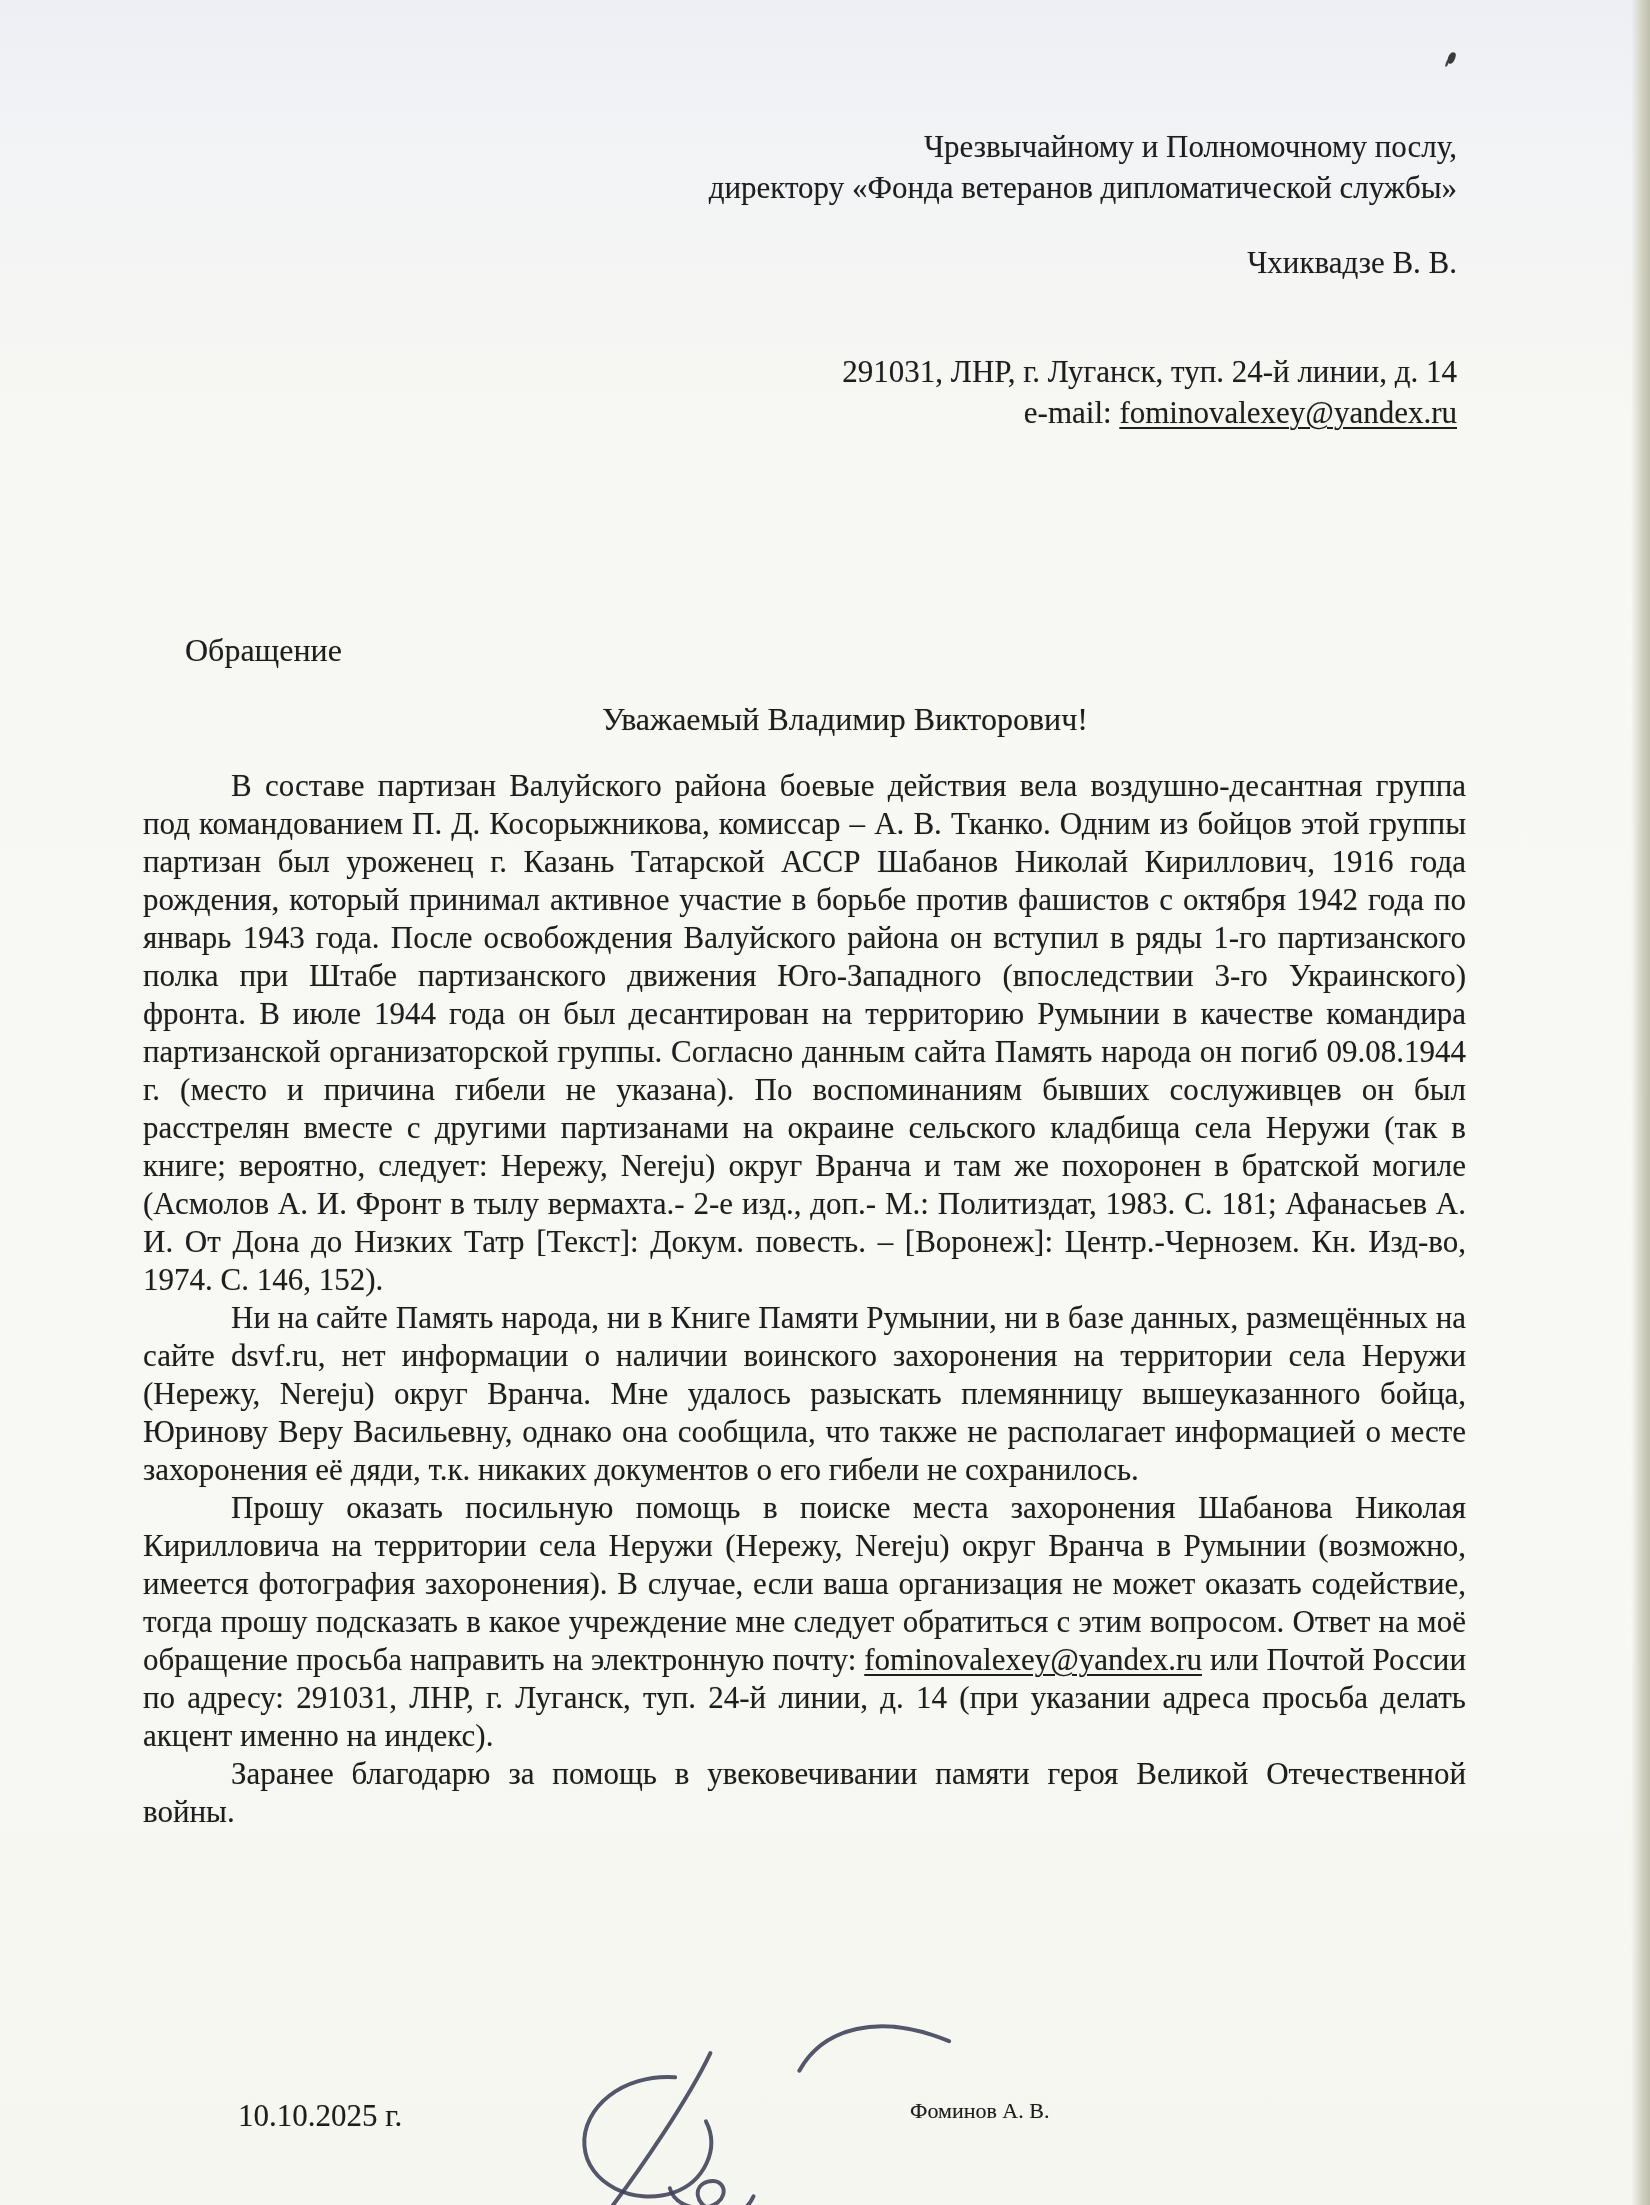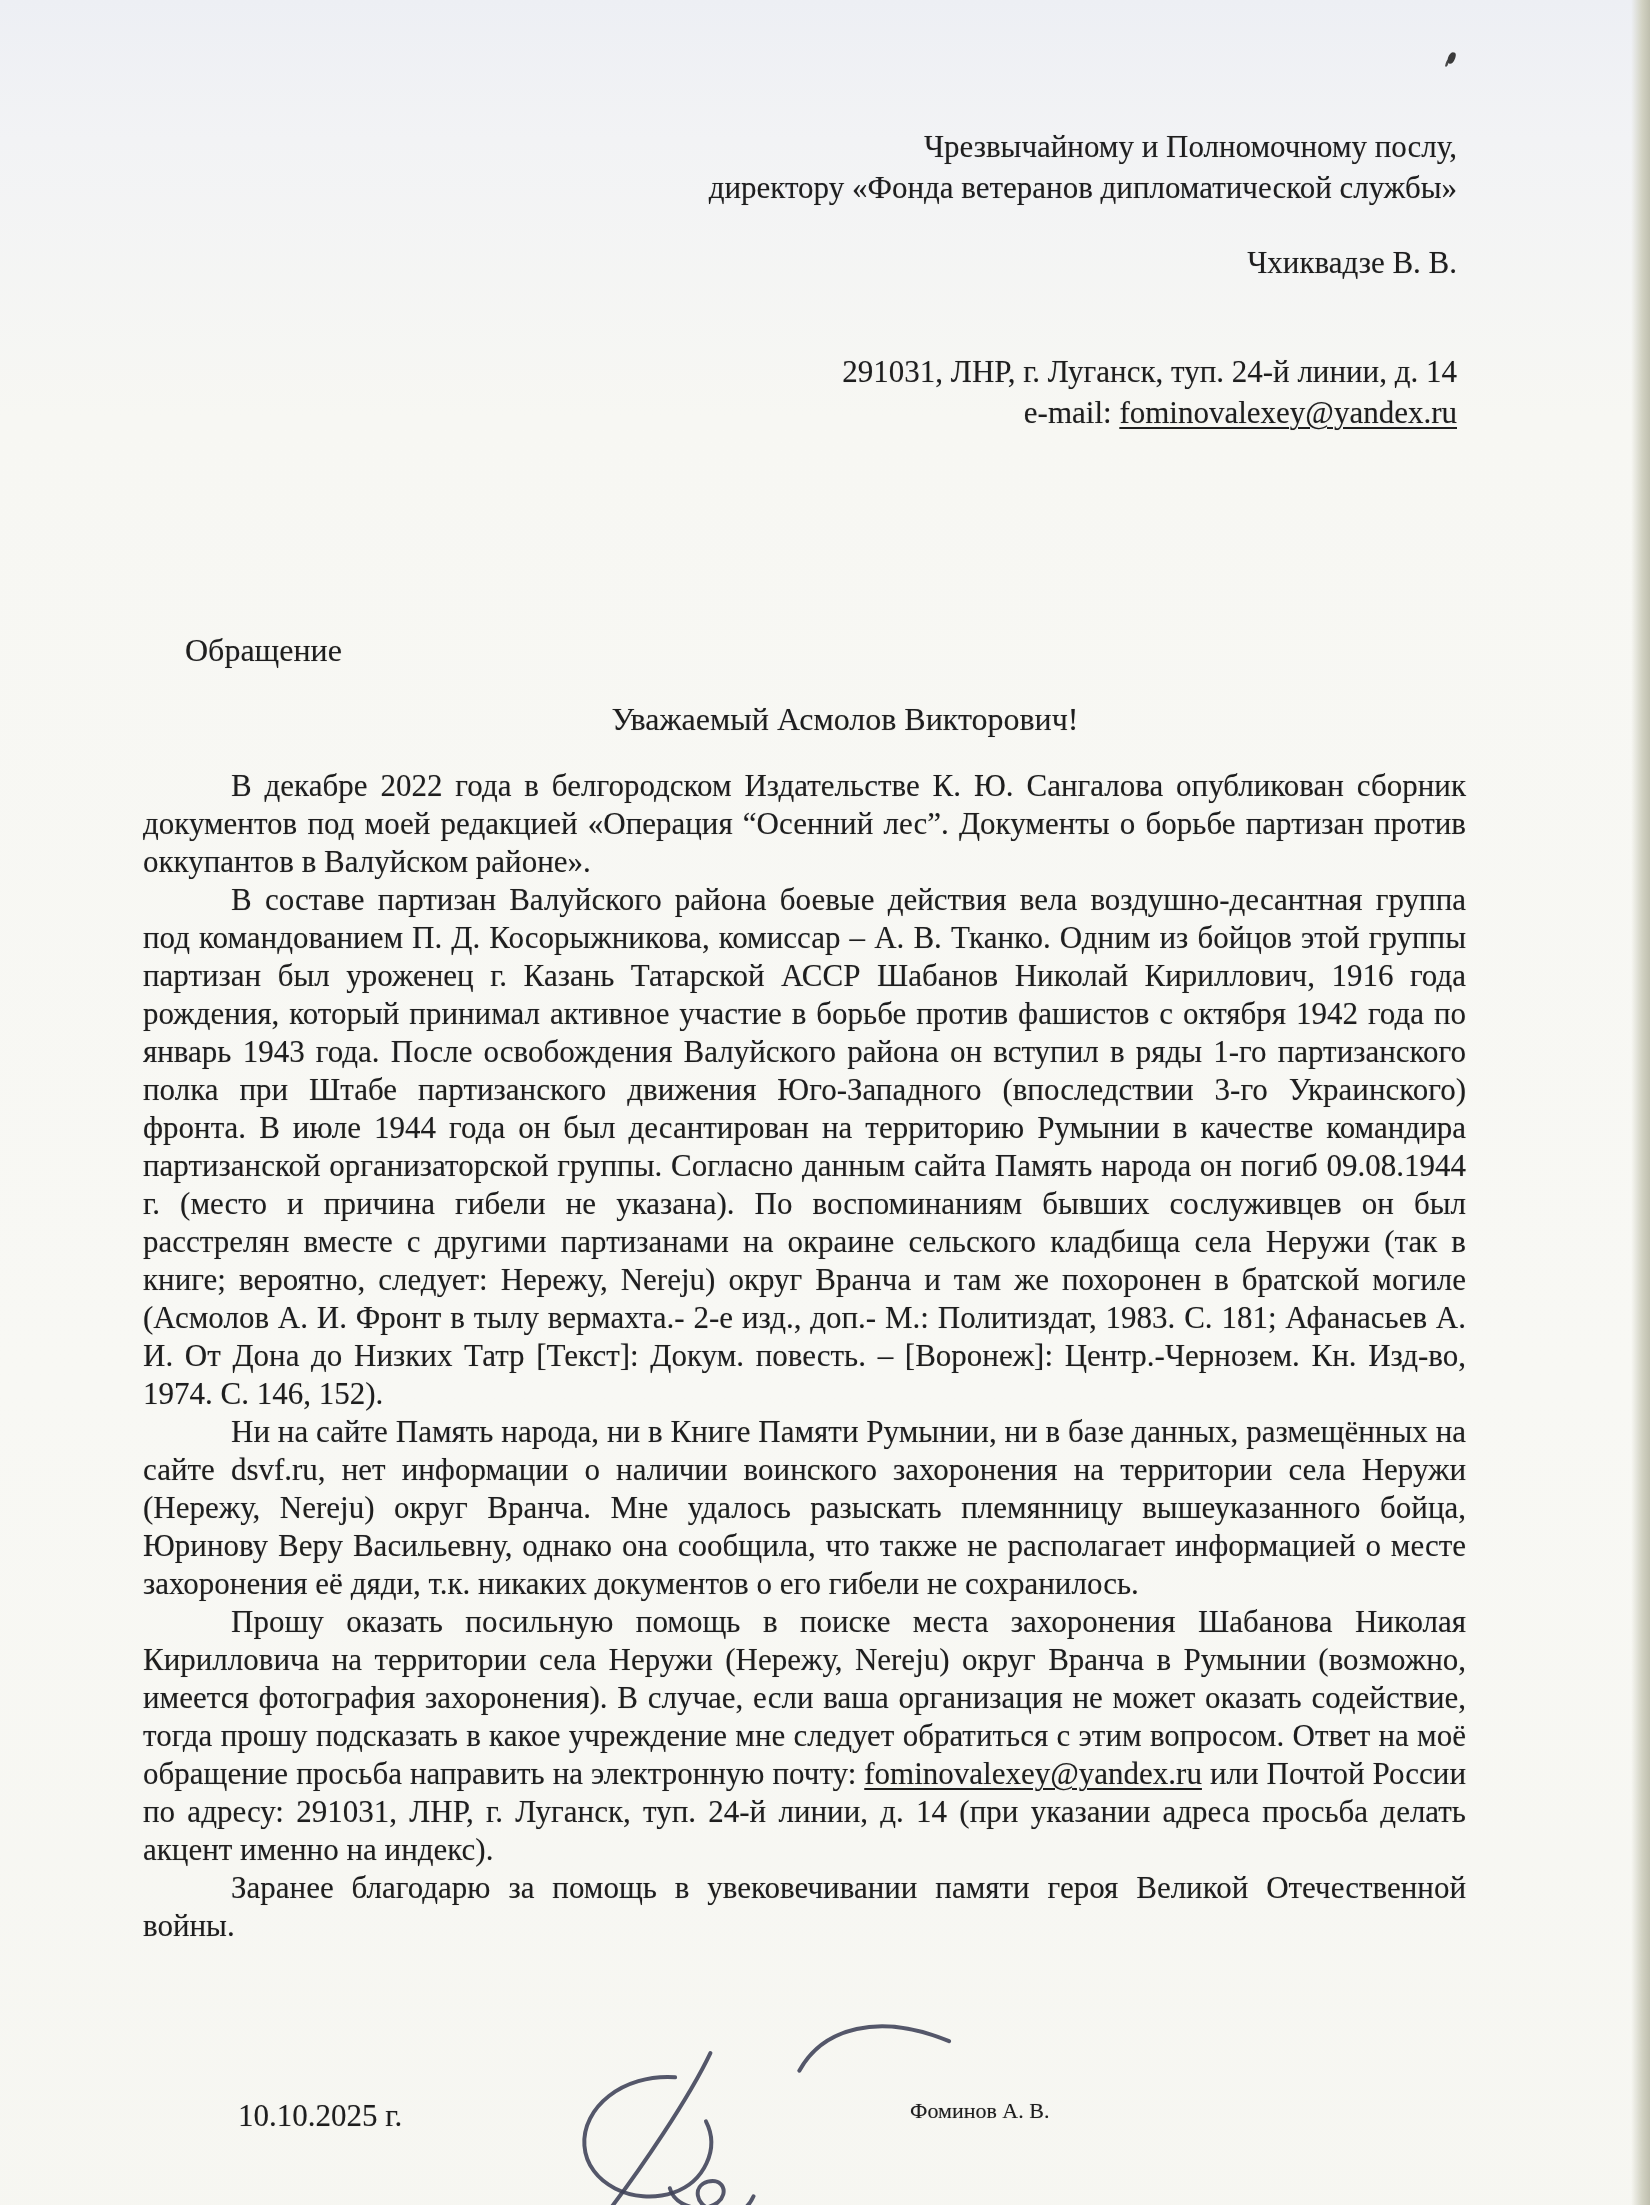--- a/index.html
+++ b/index.html
@@ -141,24 +141,23 @@
 
   <div class="addressee-name">Чхиквадзе В. В.</div>
 
   <div class="sender">
     <div>291031, ЛНР, г. Луганск, туп.  24-й линии, д. 14</div>
     <div><span>e-mail: </span><span class="u">fominovalexey@yandex.ru</span></div>
   </div>
 
   <div class="title">Обращение</div>
 
-  <div class="salutation">Уважаемый Асмолов Викторович!</div>
+  <div class="salutation">Уважаемый Владимир Викторович!</div>
 
   <div class="letter-body">
-    <p>В декабре 2022 года в белгородском Издательстве К. Ю. Сангалова опубликован сборник документов под моей редакцией «Операция “Осенний лес”. Документы о борьбе партизан против оккупантов в Валуйском районе».</p>
     <p>В составе партизан Валуйского района боевые действия вела воздушно-десантная группа под командованием П. Д. Косорыжникова, комиссар – А. В. Тканко. Одним из бойцов этой группы партизан был уроженец г. Казань Татарской АССР Шабанов Николай Кириллович, 1916 года рождения, который принимал активное участие в борьбе против фашистов с октября 1942 года по январь 1943 года. После освобождения Валуйского района он вступил в ряды 1-го партизанского полка при Штабе партизанского движения Юго-Западного (впоследствии 3-го Украинского) фронта. В июле 1944 года он был десантирован на территорию Румынии в качестве командира партизанской организаторской группы. Согласно данным сайта Память народа он погиб 09.08.1944 г. (место и причина гибели не указана). По воспоминаниям бывших сослуживцев он был расстрелян вместе с другими партизанами на окраине сельского кладбища села Неружи (так в книге; вероятно, следует: Нережу, Nereju) округ Вранча и там же похоронен в братской могиле (Асмолов А. И. Фронт в тылу вермахта.- 2-е изд., доп.- М.: Политиздат, 1983. С. 181; Афанасьев А. И. От Дона до Низких Татр [Текст]: Докум. повесть. – [Воронеж]: Центр.-Чернозем. Кн. Изд-во, 1974. С. 146, 152).</p>
     <p>Ни на сайте Память народа, ни в Книге Памяти Румынии, ни в базе данных, размещённых на сайте dsvf.ru, нет информации о наличии воинского захоронения на территории села Неружи (Нережу, Nereju) округ Вранча. Мне удалось разыскать племянницу вышеуказанного бойца, Юринову Веру Васильевну, однако она сообщила, что также не располагает информацией о месте захоронения её дяди, т.к. никаких документов о его гибели не сохранилось.</p>
     <p><span>Прошу оказать посильную помощь в поиске места захоронения Шабанова Николая Кирилловича на территории села Неружи (Нережу, Nereju) округ Вранча в Румынии (возможно, имеется фотография захоронения). В случае, если ваша организация не может оказать содействие, тогда прошу подсказать в какое учреждение мне следует обратиться с этим вопросом. Ответ на моё обращение просьба направить на электронную почту: </span><span class="u">fominovalexey@yandex.ru</span><span> или Почтой России по адресу: 291031, ЛНР, г. Луганск, туп.  24-й линии, д. 14 (при указании адреса просьба делать акцент именно на индекс).</span></p>
     <p>Заранее благодарю за помощь в увековечивании памяти героя Великой Отечественной войны.</p>
   </div>
 
   <div class="closing-date">10.10.2025 г.</div>
 
   <svg class="signature" viewBox="0 0 1120 520" aria-hidden="true">
     <path d="M 390 230 C 270 222, 178 300, 184 385 C 190 472, 296 522, 386 492 C 456 468, 492 392, 460 330"></path>

